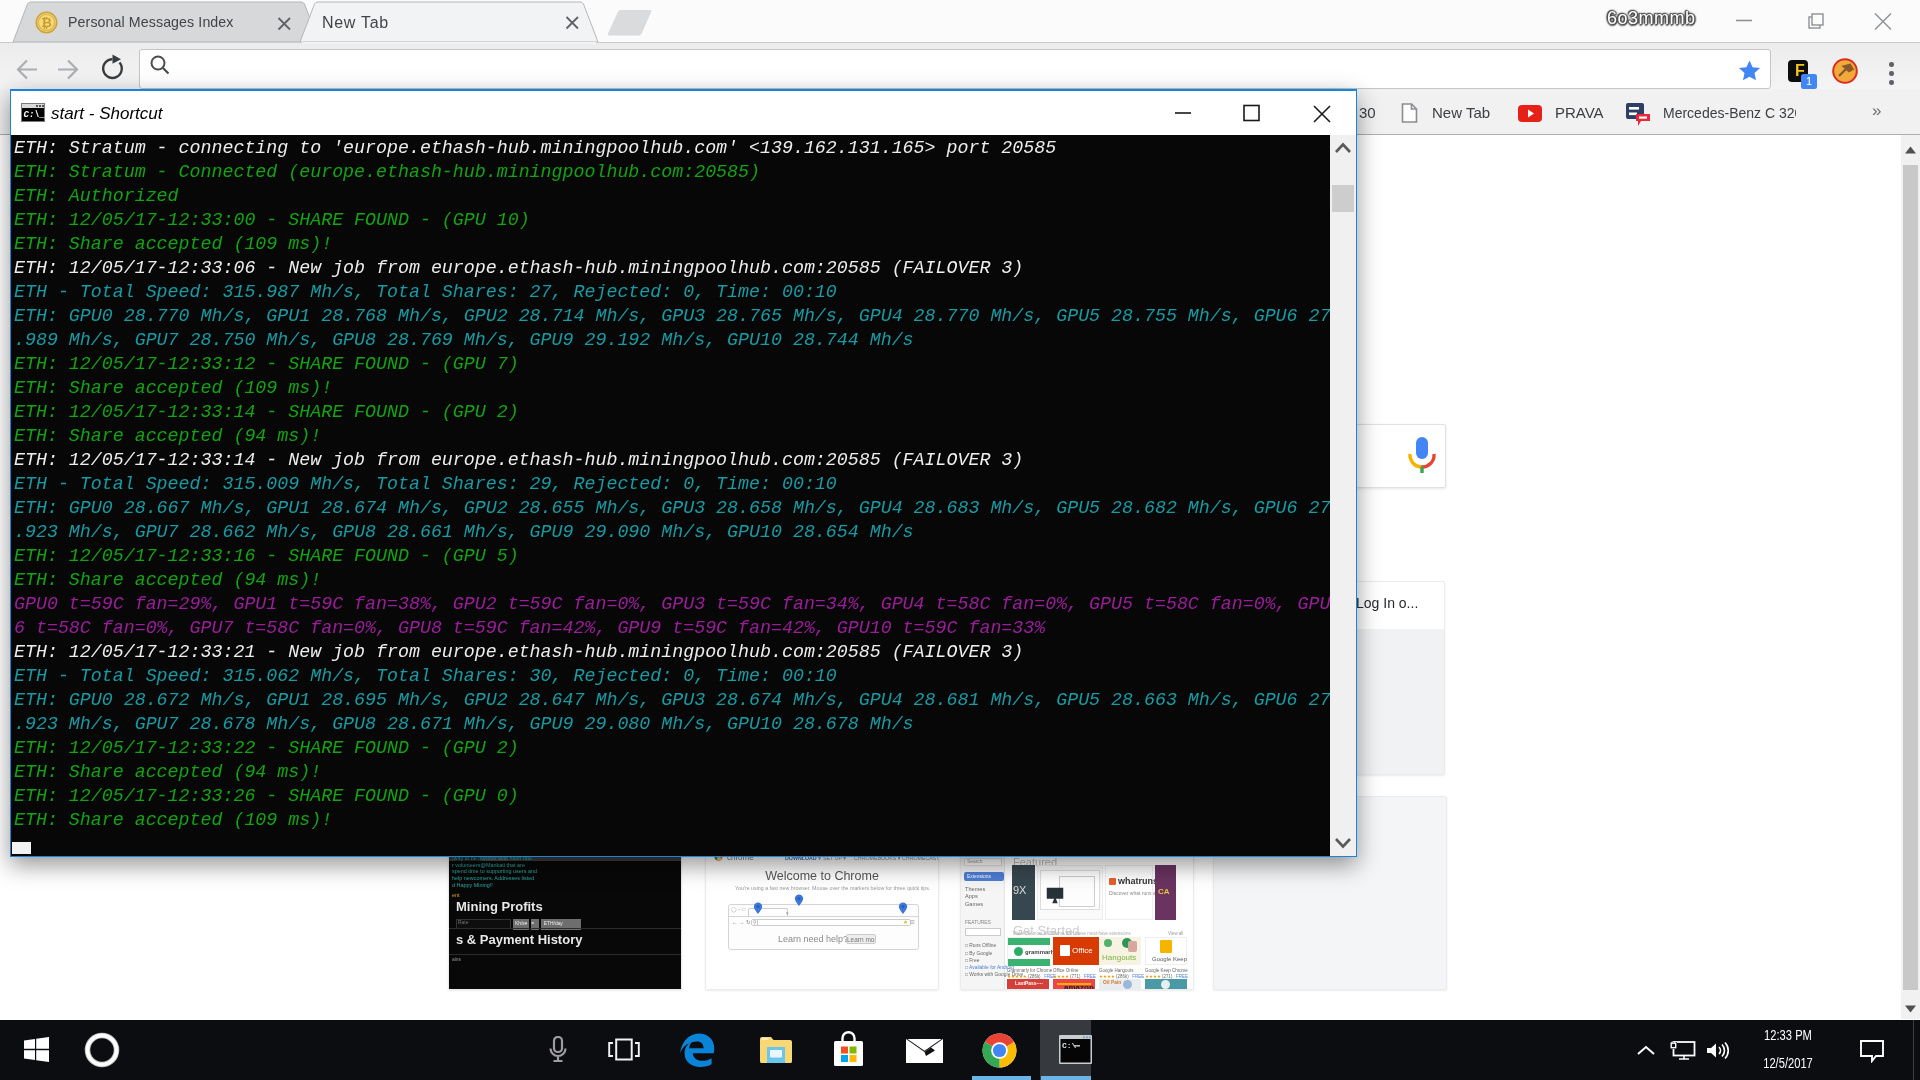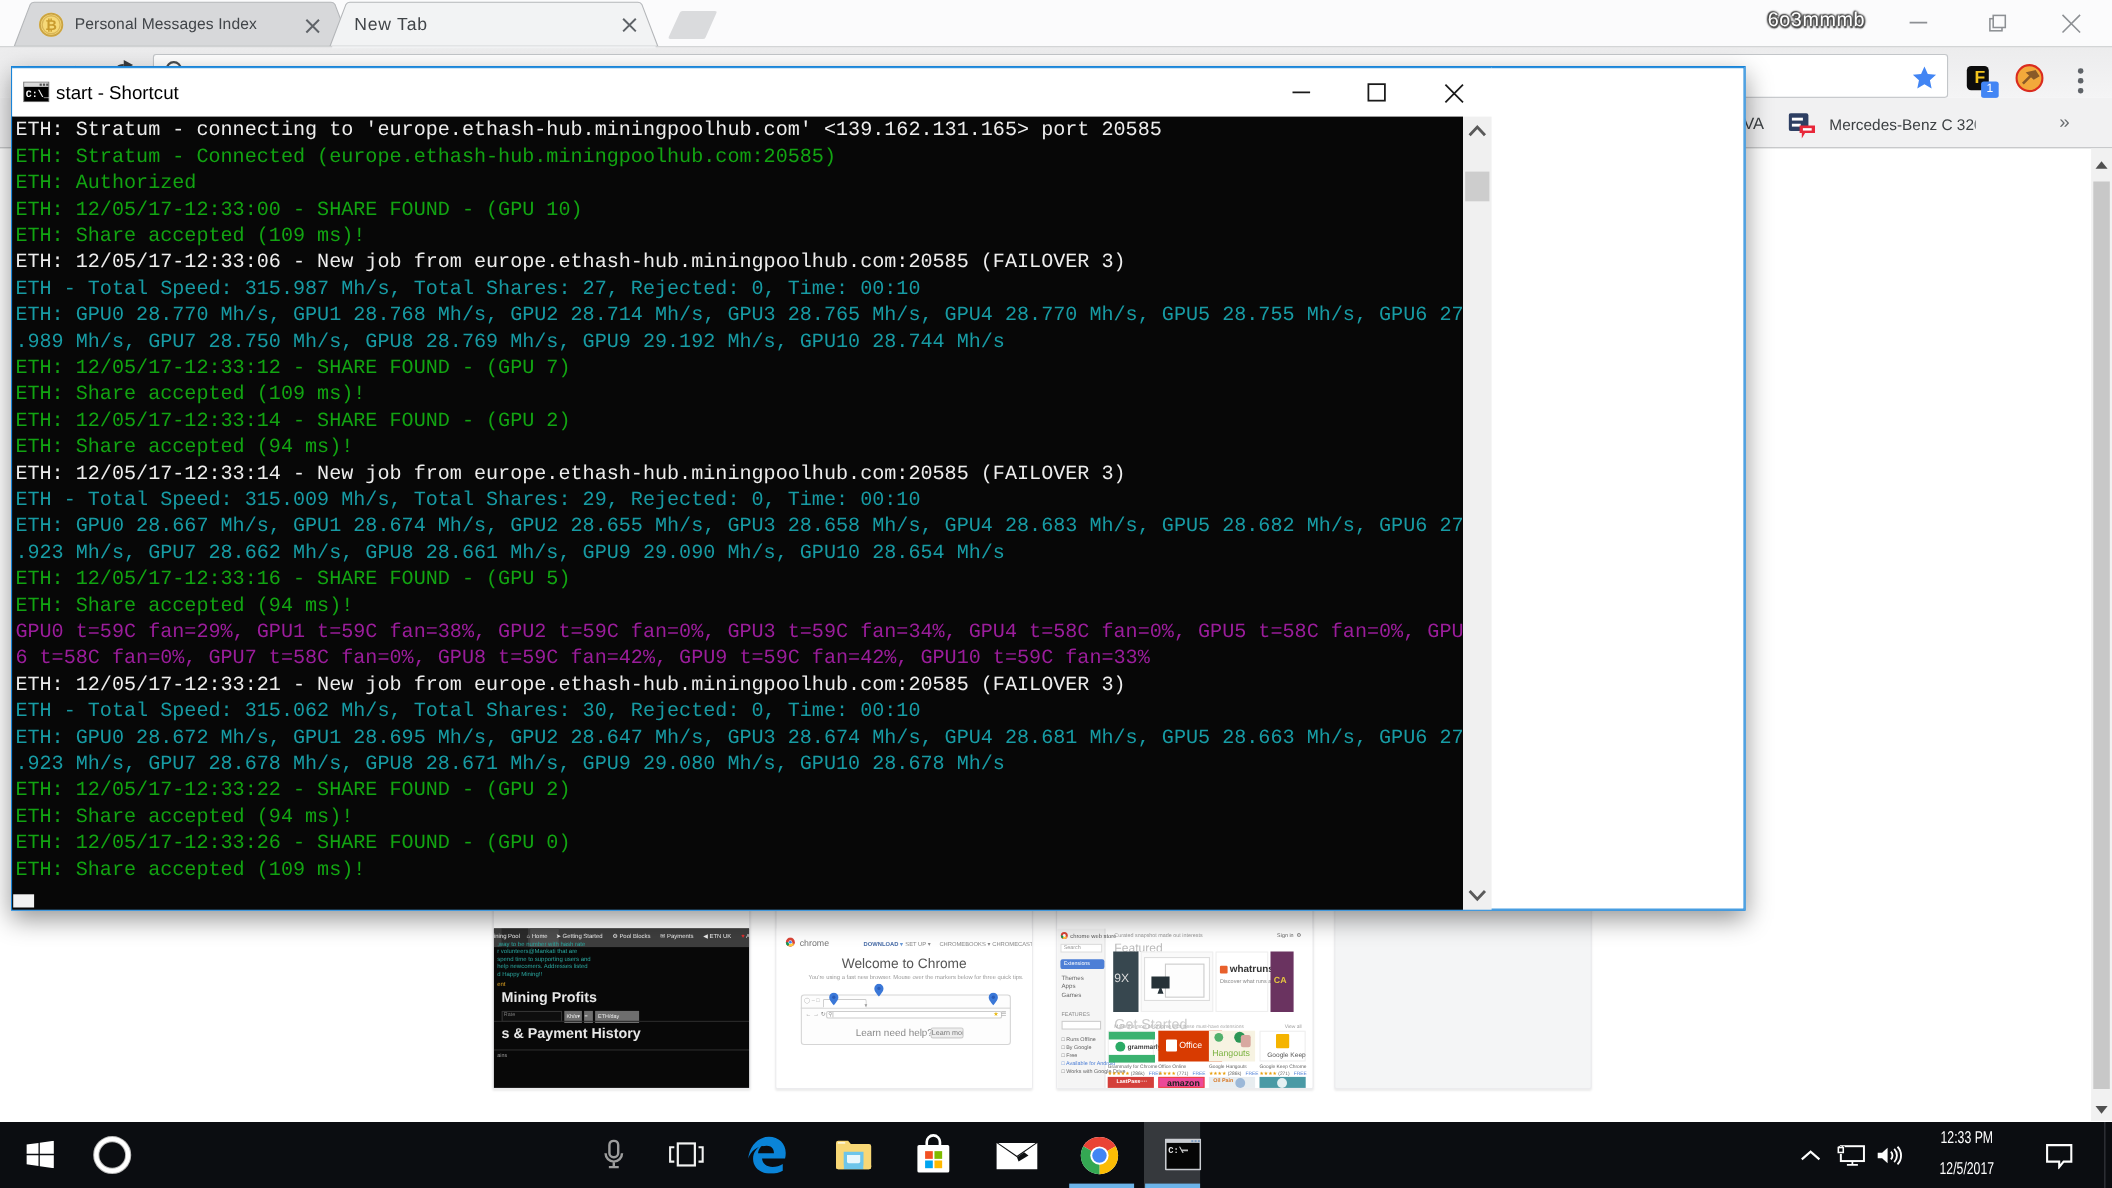--- a/index.html
+++ b/index.html
@@ -21,22 +21,22 @@
 
   
   #page { left:0; top:135px; width:1920px; height:885px; background:#fff; }
   .tile { position:absolute; background:#fff; border:1px solid #ebebee;
     box-shadow:0 1px 2px rgba(0,0,0,0.08); border-radius:2px; }
 
   
   #pgsb { left:1901px; top:0px; width:19px; height:884px; background:#f1f1f1; }
 
   
-  #cmd { left:10px; top:60px; width:1577px; height:768px; background:#fff;
-    border:1px solid #1984d8; outline:1px solid #1a85d9; outline-offset:-2px; box-shadow:0 8px 22px rgba(0,0,0,0.42); }
+  #cmd { left:10px; top:89px; width:1347px; height:768px; background:#fff;
+    border:1px solid #1984d8; outline:1px solid #1a85d9; outline-offset:-2px; box-shadow:0 8px 22px rgba(0,0,0,0.42);font-style:italic; }
   #cmdtitle { left:0; top:0; width:1345px; height:45px; background:#fff; }
   #cmdtext { left:40px; top:14px; font-size:17px; color:#000; }
   #console { left:0; top:45px; width:1319px; height:721px; background:#070707;
     overflow:hidden; }
   #console pre { position:absolute; left:3px; top:1px;
     font-family:"Liberation Mono", monospace; font-size:18.3px; line-height:24px;
     letter-spacing:0px; }
   .w { color:#ededed; } .g { color:#12a412; } .c { color:#179ba4; } .m { color:#9b1d9b; }
   #csb { left:1319px; top:45px; width:26px; height:721px; background:#f0f0f0; }
   #csb .thumb { position:absolute; left:2px; top:50px; width:22px; height:27px; background:#cdcdcd; }
@@ -105,21 +105,21 @@
   <svg class="abs" style="left:1832px;top:58px" width="26" height="26" viewBox="0 0 26 26">
     <circle cx="13" cy="13" r="11.8" fill="#f2a93b" stroke="#da2c1f" stroke-width="2"></circle>
     <path d="M7 18 L14 11 M12 8.5 l6 -1.5 l2.5 4 l-3.5 2 Z" stroke="#8a5a28" stroke-width="2.4" fill="#8a5a28"></path>
   </svg>
 
   <div class="abs" style="left:1889px;top:62px;width:4.5px;height:4.5px;border-radius:50%;background:#5f6368"></div>
   <div class="abs" style="left:1889px;top:71px;width:4.5px;height:4.5px;border-radius:50%;background:#5f6368"></div>
   <div class="abs" style="left:1889px;top:80px;width:4.5px;height:4.5px;border-radius:50%;background:#5f6368"></div>
 
   <div class="abs" id="bookbar"></div>
-  <div class="abs bktext" style="left:1359px;top:104px">38</div>
+  <div class="abs bktext" style="left:1359px;top:104px">30</div>
   <svg class="abs" style="left:1401px;top:103px" width="17" height="20" viewBox="0 0 17 20">
     <path d="M1.5,1 L10.5,1 L15.5,6 L15.5,19 L1.5,19 Z" fill="#fdfdfd" stroke="#8a8d91" stroke-width="1.6"></path>
     <path d="M10.5,1 L10.5,6 L15.5,6" fill="none" stroke="#8a8d91" stroke-width="1.6"></path>
   </svg>
   <div class="abs bktext" style="left:1432px;top:104px">New Tab</div>
   <div class="abs" style="left:1518px;top:105px;width:24px;height:17px;background:#e62117;border-radius:4px"></div>
   <svg class="abs" style="left:1518px;top:105px" width="24" height="17">
       <path d="M10,4.5 L16,8.5 L10,12.5 Z" fill="#fff"></path>
     </svg>
   <div class="abs bktext" style="left:1555px;top:104px">PRAVA</div>
@@ -274,21 +274,21 @@
         <div class="abs" style="left:6px;top:17px;font-size:7.5px;color:#555;white-space:nowrap;transform:scale(0.8);transform-origin:0 0">Google Keep</div>
       </div>
       <div class="abs" style="left:46px;top:123px;font-size:6.5px;color:#666;line-height:9px;white-space:nowrap;transform:scale(0.68);transform-origin:0 0">Grammarly for Chrome<br><span style="color:#e8a012">★★★★★</span> (286k)&nbsp;&nbsp;&nbsp;<span style="color:#4d7fd6">FREE</span></div>
       <div class="abs" style="left:92px;top:123px;font-size:6.5px;color:#666;line-height:9px;white-space:nowrap;transform:scale(0.68);transform-origin:0 0">Office Online<br><span style="color:#e8a012">★★★★</span> (771)&nbsp;&nbsp;&nbsp;<span style="color:#4d7fd6">FREE</span></div>
       <div class="abs" style="left:138px;top:123px;font-size:6.5px;color:#666;line-height:9px;white-space:nowrap;transform:scale(0.68);transform-origin:0 0">Google Hangouts<br><span style="color:#e8a012">★★★★</span> (286k)&nbsp;&nbsp;&nbsp;<span style="color:#4d7fd6">FREE</span></div>
       <div class="abs" style="left:184px;top:123px;font-size:6.5px;color:#666;line-height:9px;white-space:nowrap;transform:scale(0.68);transform-origin:0 0">Google Keep Chrome<br><span style="color:#e8a012">★★★★</span> (271)&nbsp;&nbsp;&nbsp;<span style="color:#4d7fd6">FREE</span></div>
 
       <div class="abs" style="left:46px;top:135px;width:42px;height:10px;background:#d43f3a">
         <div class="abs" style="left:8px;top:2px;font-size:7px;color:#fff;font-weight:bold;transform:scale(0.7);transform-origin:0 0;white-space:nowrap">LastPass····</div>
       </div>
-      <div class="abs" style="left:92px;top:135px;width:42px;height:10px;background:#ec4899;border:1px solid #ef4444">
+      <div class="abs" style="left:92px;top:135px;width:42px;height:10px;background:#eab308;border:4px solid #ef4444">
         <div class="abs" style="left:7px;top:0px;font-size:8px;font-weight:bold;color:#222">amazon</div>
       </div>
       <div class="abs" style="left:138px;top:135px;width:42px;height:10px;background:#e8edf0">
         <div class="abs" style="left:4px;top:1px;font-size:7px;color:#d87b2a;font-weight:bold;transform:scale(0.7);transform-origin:0 0;white-space:nowrap">Oil Pain</div>
         <div class="abs" style="left:24px;top:1px;width:9px;height:9px;border-radius:50%;background:#9cb8d8"></div>
       </div>
       <div class="abs" style="left:184px;top:135px;width:42px;height:10px;background:#4a9aa5">
         <div class="abs" style="left:16px;top:1px;width:9px;height:9px;border-radius:50%;background:#fff;opacity:0.85"></div>
       </div>
     </div>

